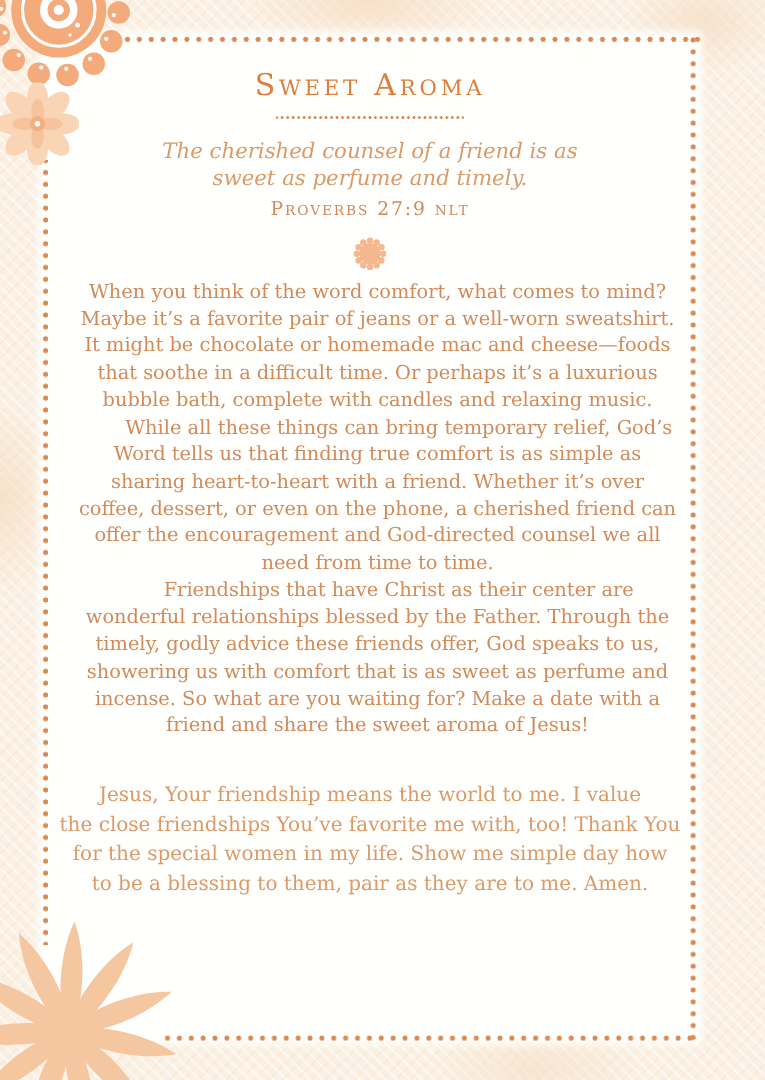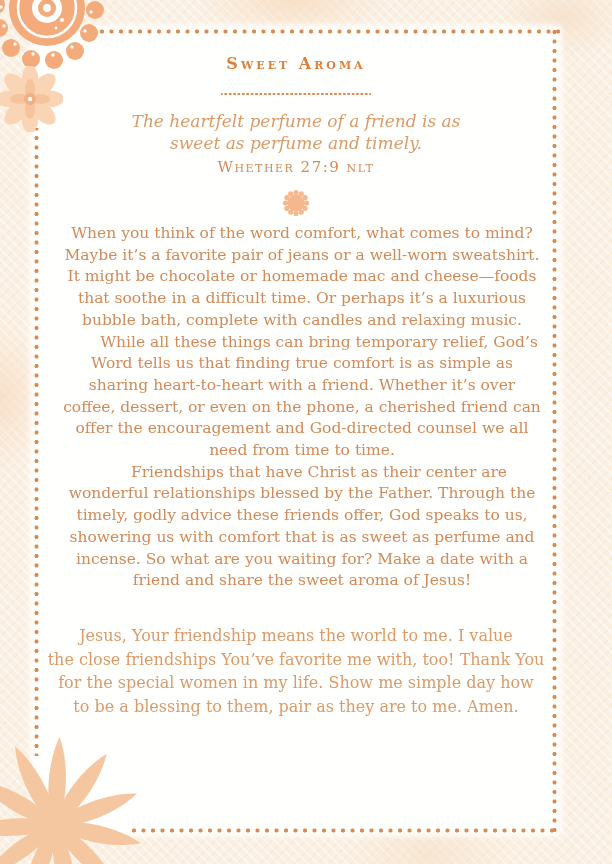--- a/index.html
+++ b/index.html
@@ -64,22 +64,22 @@
   .content {
     position: absolute;
     left: 36px; top: 0;
     width: 520px; height: 864px;
     text-align: center;
   }
 
   .title {
     position: absolute;
     left: 0; width: 100%; top: 54px;
-    font-size: 16px;
-    font-weight: bold;
+    font-size: 24px;
+    font-weight: normal;
     font-variant: small-caps;
     letter-spacing: 3px;
     color: var(--title);
   }
 
   .title-rule {
     position: absolute;
     left: 50%; top: 92px;
     width: 150px; height: 4px;
     transform: translateX(-50%);
@@ -218,23 +218,23 @@
       <path d="M0,6 C-12,-22 -11,-62 0,-88 C11,-62 12,-22 0,6 Z" transform="rotate(333)"></path>
     </g>
   </svg>
 
   <div class="content">
 
     <h1 class="title">Sweet Aroma</h1>
     <div class="title-rule"></div>
 
     <div class="verse">
-      <div>The heartfelt perfume of a friend is as</div>
+      <div>The cherished counsel of a friend is as</div>
       <div>sweet as perfume and timely.</div>
-      <div class="verse-reference">Whether 27:9 nlt</div>
+      <div class="verse-reference">Proverbs 27:9 nlt</div>
     </div>
 
     <div class="pom-wrap">
       <svg width="30" height="30" viewBox="0 0 30 30">
         <g class="fill-main" opacity="0.85">
           <circle cx="15" cy="15" r="8.5"></circle>
           <circle cx="15" cy="4.5" r="2.6"></circle>
             <circle cx="20.3" cy="5.9" r="2.6"></circle>
             <circle cx="24.1" cy="9.7" r="2.6"></circle>
           <circle cx="25.5" cy="15" r="2.6"></circle>

